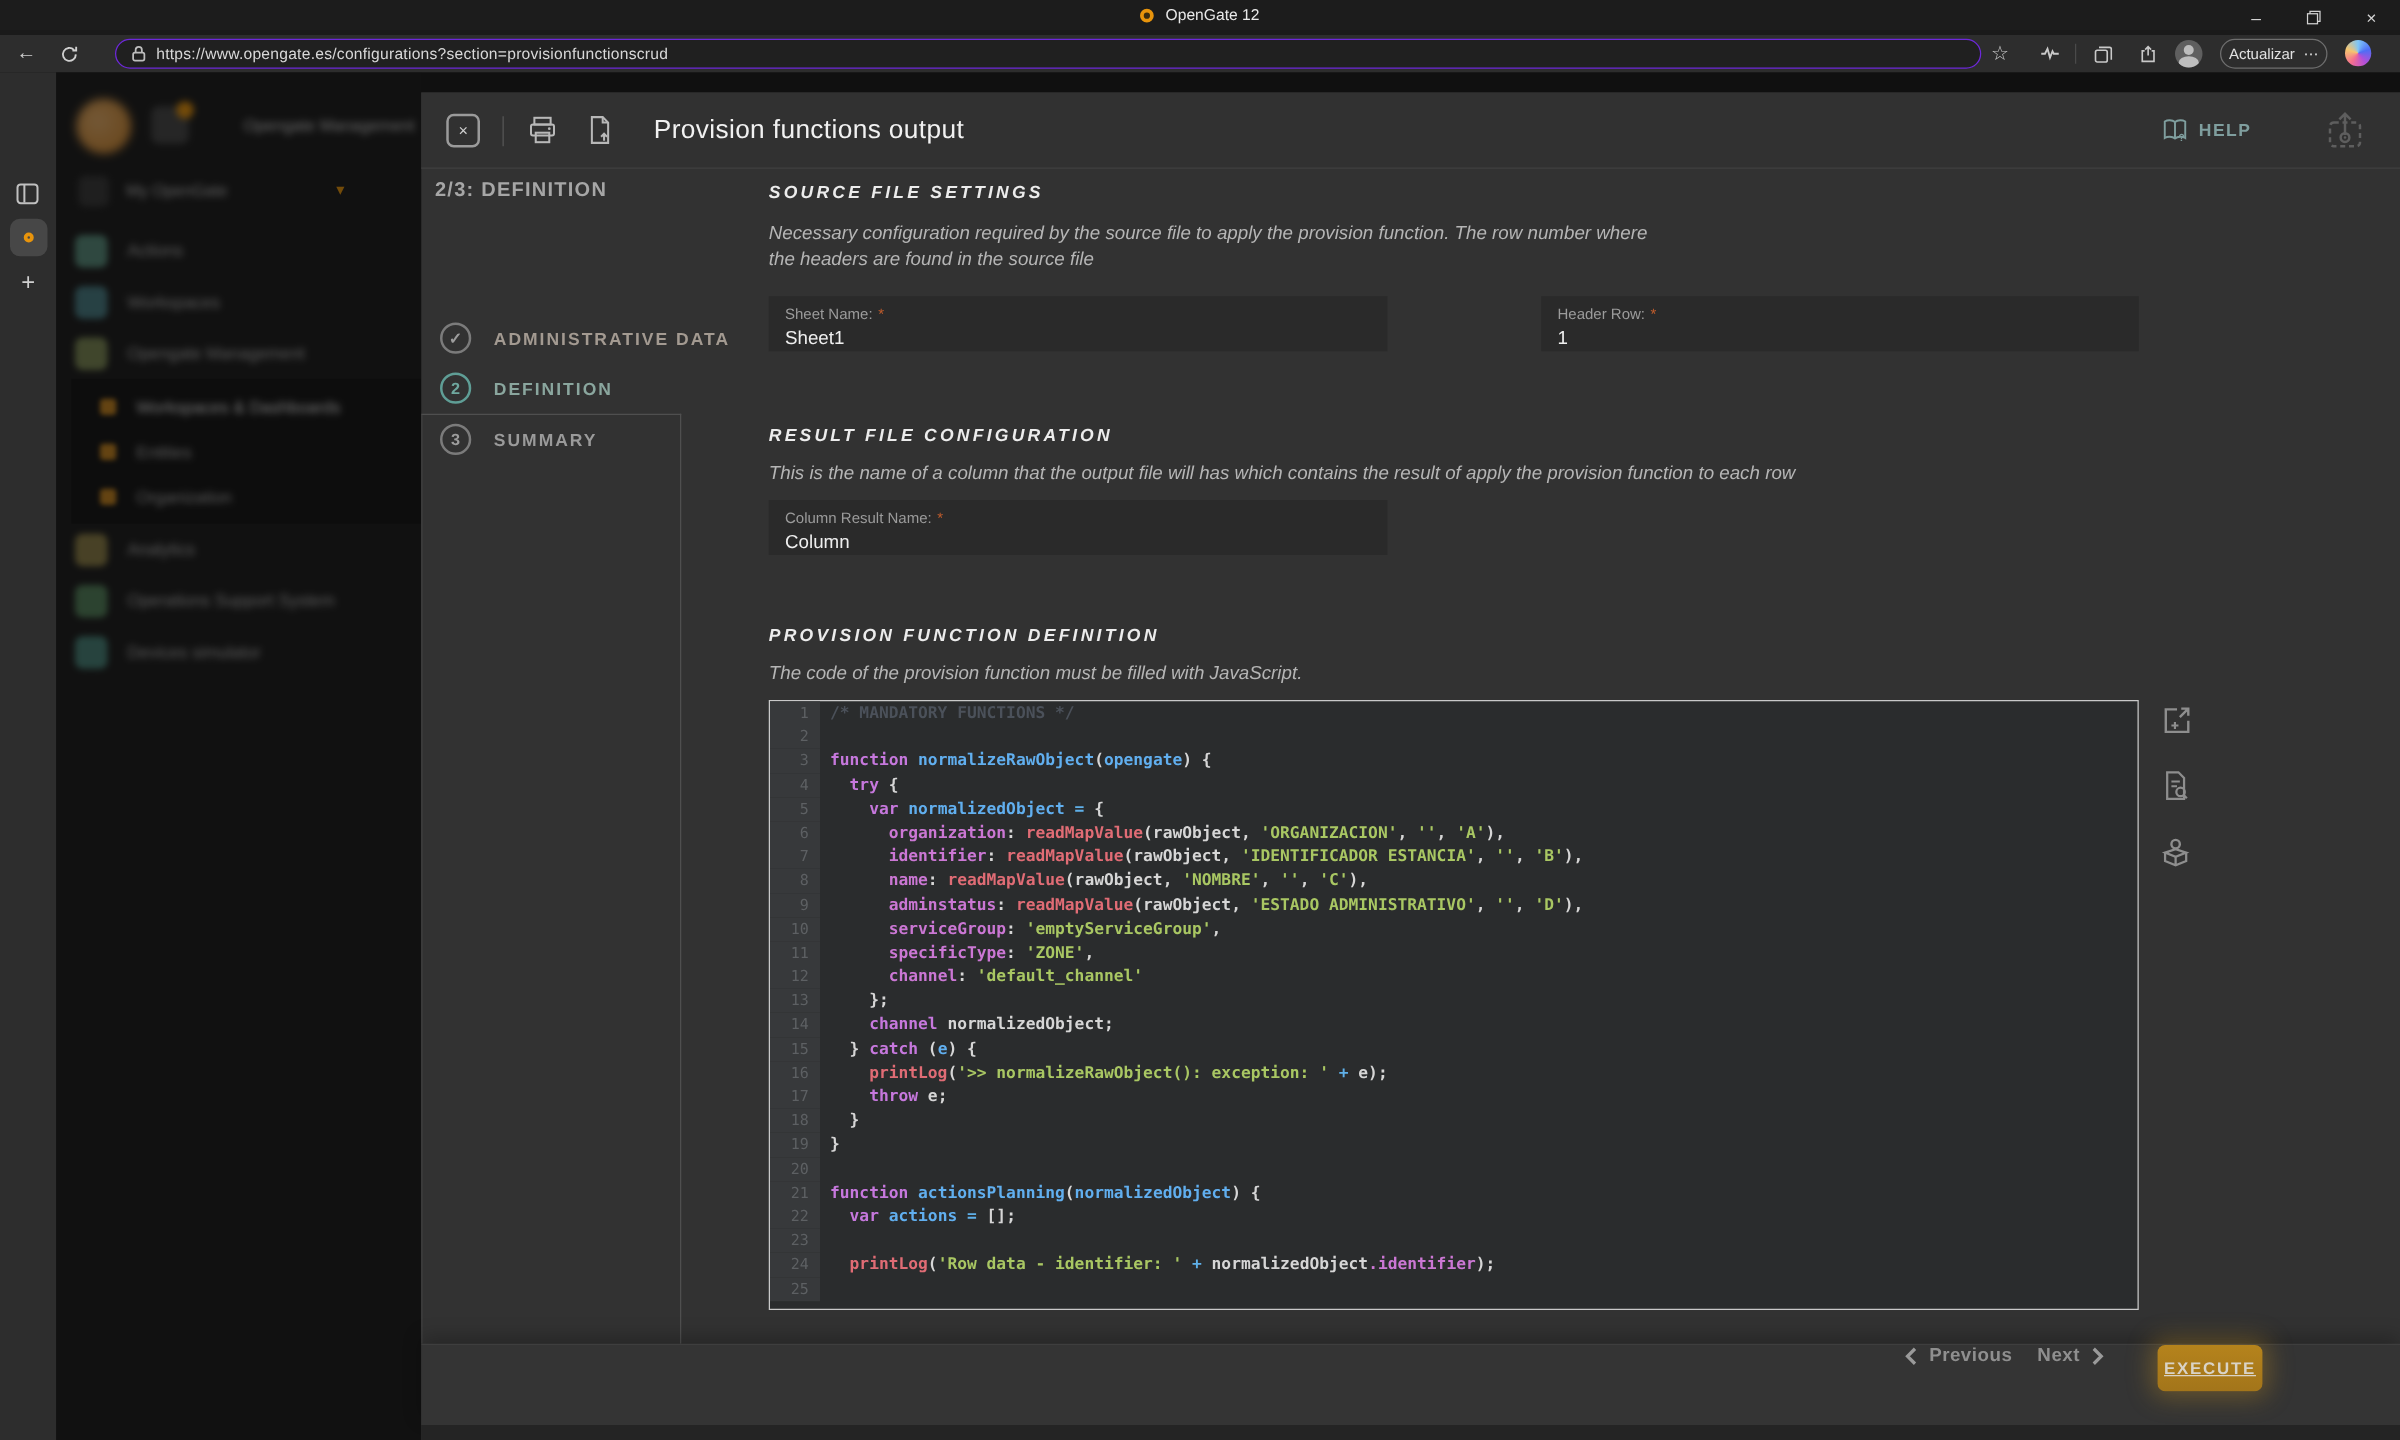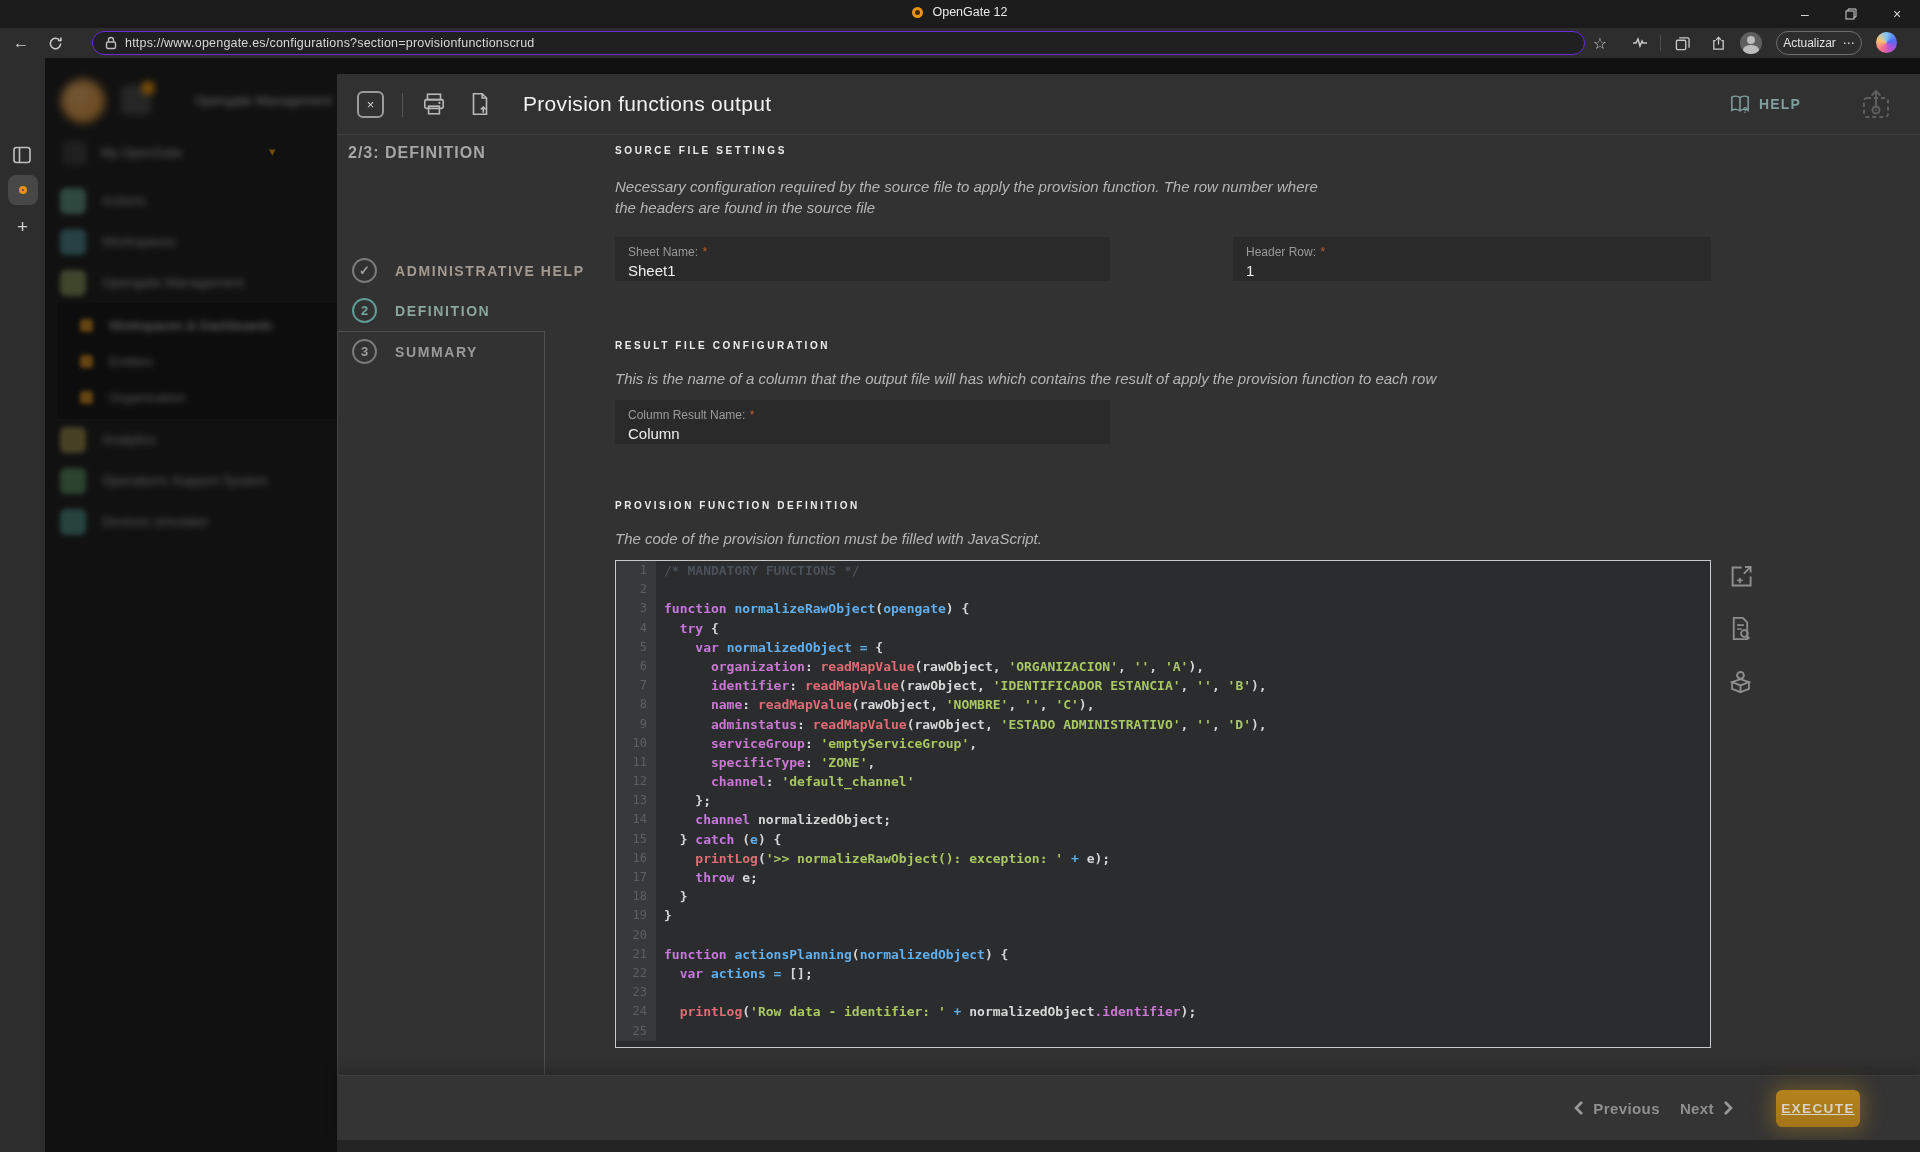--- a/index.html
+++ b/index.html
@@ -80,42 +80,42 @@
     display:flex; align-items:center; justify-content:center; font-size:13px; font-weight:bold; }
   .step-label { font-size:14px; font-weight:bold; letter-spacing:1.6px; color:#a39a91; }
   .step-row.active .step-circle { border-color:#5f9e96; color:#6fa89f; }
   .step-row.active .step-label { color:#8aa69e; }
   .step-row.todo .step-label { color:#9a9a9a; }
   #steps-box { position:absolute; left:0px; top:257px; width:208px; height:744px;
     border-top:1px solid #4f4f4f; border-right:1px solid #4f4f4f; border-left:1px solid #414141; }
 
   
   #content { position:absolute; left:278px; top:0; width:1096px; }
-  .sec-title { position:absolute; color:#ececec; font-size:10px; font-weight:bold; letter-spacing:2.6px; }
+  .sec-title { position:absolute; color:#ececec; font-size:14px; font-weight:bold; letter-spacing:2.6px;font-style:italic; }
   .sec-desc { position:absolute; color:#b5b5b5; font-size:15px; font-style:italic; line-height:21px; }
   .field { position:absolute; height:44px; background:#2a2a2a; padding:5px 13px; }
   .field .flabel { font-size:12px; color:#9b9b9b; }
   .field .fstar { color:#c05c2c; font-size:12px; }
   .field .fvalue { font-size:15px; color:#efefef; margin-top:2px; }
 
   
   #editor { position:absolute; left:0; top:486px; width:1096px; height:488px; background:#2a2c2d;
     border:1px solid #c9c9c9; overflow:hidden; font-family:"DejaVu Sans Mono", monospace; font-size:13px; font-weight:bold; }
   .ed-line { display:flex; height:19.2px; line-height:19.2px; white-space:pre; }
   .ed-num { width:40px; flex:0 0 40px; background:#37393b; color:#5d6063; text-align:right; padding-right:9px;
     font-weight:normal; font-size:12px; }
   .ed-code { padding-left:8px; }
   .t-c{color:#4b515a} .t-k{color:#c678dd} .t-f{color:#61afef} .t-m{color:#e06c75}
   .t-p{color:#cb77d4} .t-s{color:#a9c763} .t-o{color:#5fb0e8} .t-n{color:#d6d6d6}
   .ed-tool { position:absolute; width:28px; height:28px; color:#8e8e8e; }
 
   
   #wz-footer { position:absolute; left:0; top:1001px; width:1583px; height:65px; background:#343434;
     border-top:1px solid rgba(255,255,255,.05); box-shadow:0 -6px 14px rgba(0,0,0,.22);
-    display:flex; align-items:center; justify-content:flex-end; padding-right:60px; }
+    display:flex; align-items:flex-start; justify-content:flex-end; padding-right:110px; }
   .nav-btn { display:flex; align-items:center; gap:9px; color:#8f8f8f; font-size:15px; font-weight:bold; letter-spacing:.4px; }
   #btn-prev { margin-right:20px; }
   #btn-next { margin-right:42px; }
   #btn-execute { width:84px; height:37px; border-radius:6px; border:none;
     background:linear-gradient(#b5831c,#a3751a); box-shadow:0 0 20px 5px rgba(190,140,35,.38);
     color:#d9d3c6; font-size:13.5px; font-weight:bold; letter-spacing:1.4px; font-family:"Liberation Sans",sans-serif;text-decoration:underline; }
   #modal-bottom { position:absolute; left:0; top:1066px; width:1583px; height:12px; background:#242424; }
 
   svg { display:block; }
 </style>
@@ -285,21 +285,21 @@
           <circle cx="15" cy="22" r="3.5" fill="none" stroke="#5e5e5e" stroke-width="2"></circle>
           <circle cx="15" cy="22" r="1" fill="#5e5e5e"></circle>
         </svg>
     </span>
   </div>
 
   <div id="step-header">2/3: DEFINITION</div>
   <div id="steps-box"></div>
   <div class="step-row done" style="top:184px">
     <span class="step-circle">✓</span>
-    <span class="step-label">ADMINISTRATIVE HELP</span>
+    <span class="step-label">ADMINISTRATIVE DATA</span>
   </div>
   <div class="step-row active" style="top:224px">
     <span class="step-circle">2</span>
     <span class="step-label">DEFINITION</span>
   </div>
   <div class="step-row todo" style="top:265px">
     <span class="step-circle">3</span>
     <span class="step-label">SUMMARY</span>
   </div>
 

